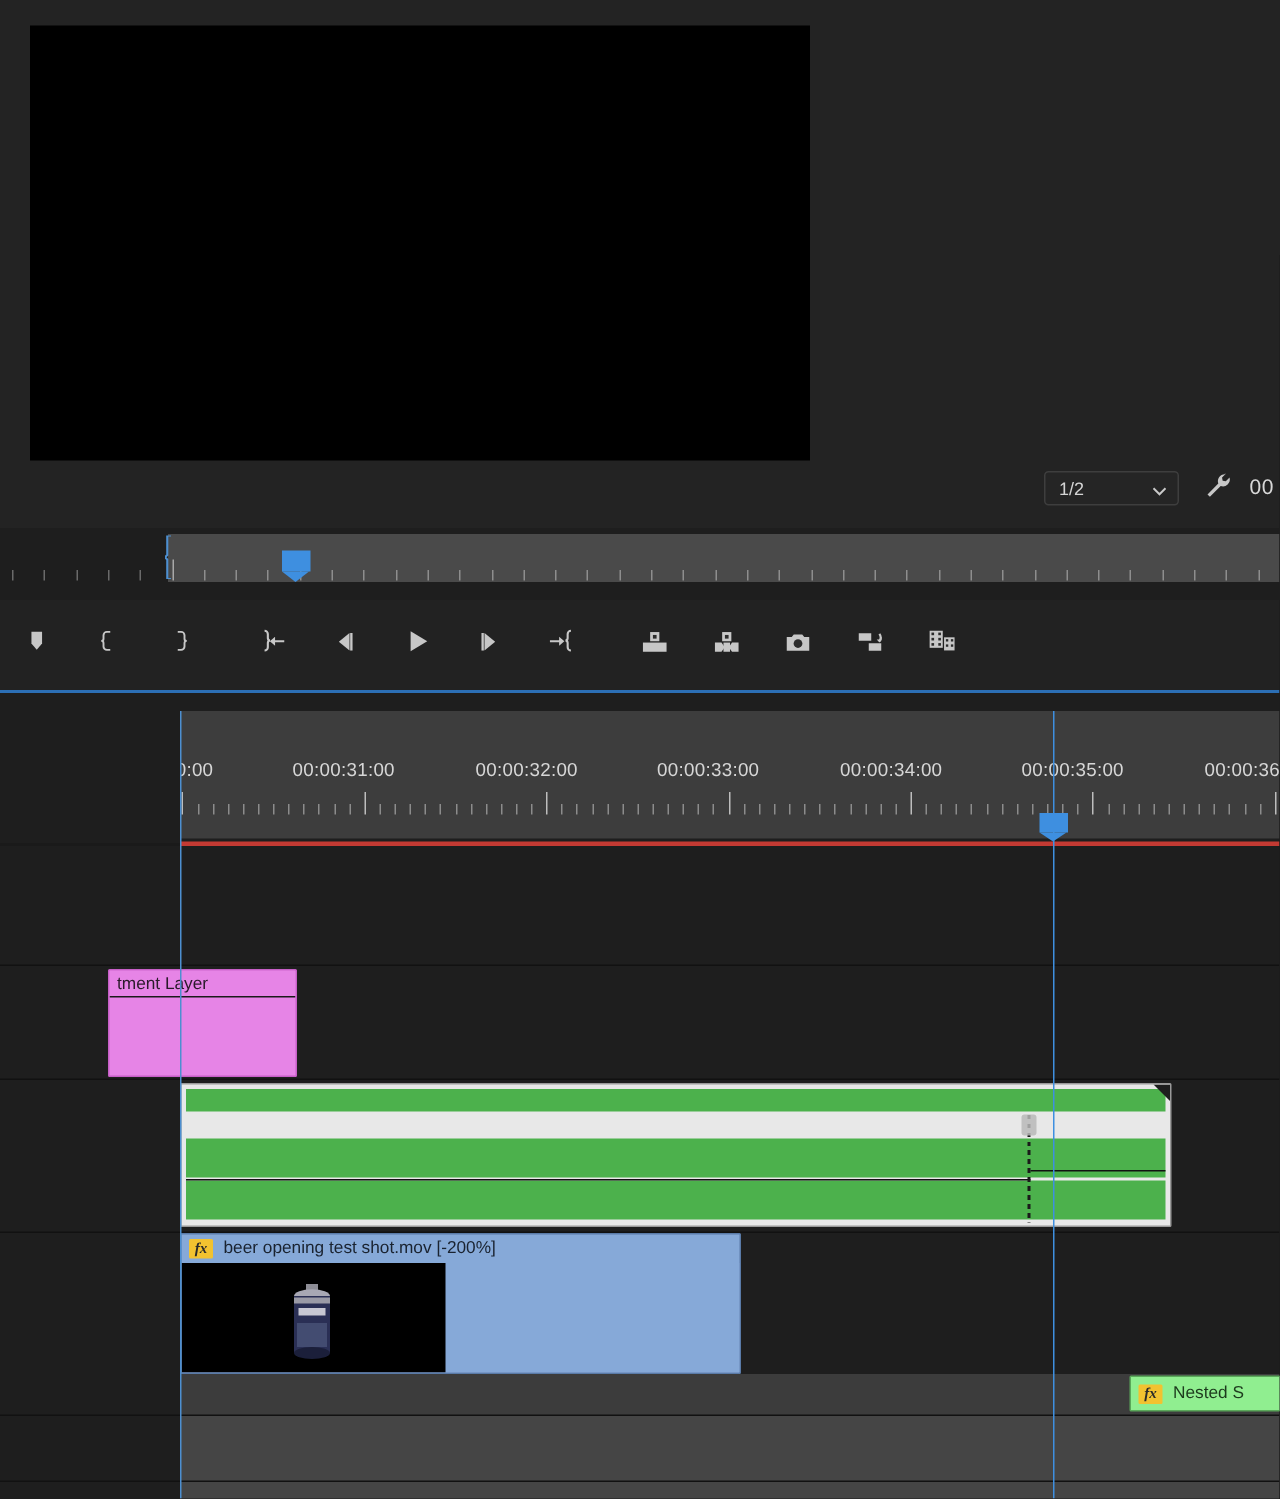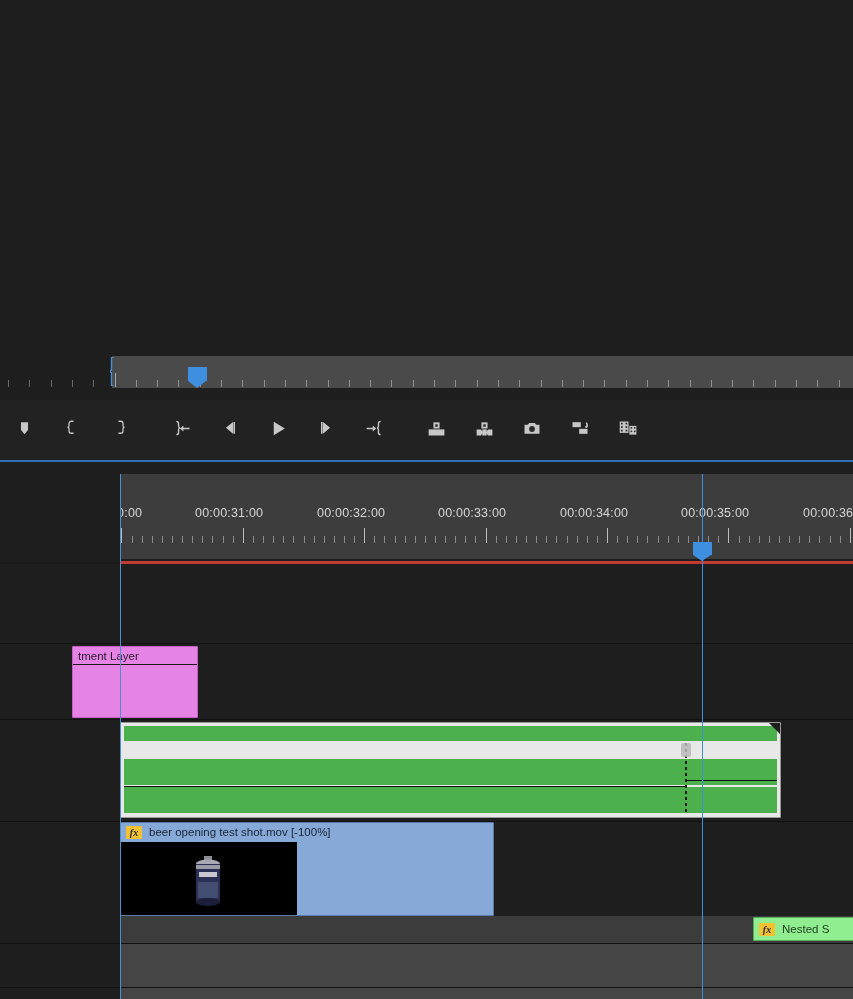--- a/index.html
+++ b/index.html
@@ -233,20 +233,42 @@
     position: absolute; width: 0; height: 0;
     border-top: 11px solid #1e1e1e;
     border-left: 11px solid transparent;
   }
 </style>
 </head>
 <body>
 
 <div id="app">
 
+  <div class="monitor-panel">
+    <div class="monitor-video"></div>
+
+    <div class="res-select">
+      <span>1/2</span>
+      <span class="chev">
+        <svg viewBox="0 0 10 10" width="10" height="10">
+            <path d="M1 3 L5 7 L9 3" stroke="#c9c9c9" stroke-width="1.3" fill="none"></path>
+          </svg>
+      </span>
+    </div>
+
+    <div class="wrench-btn">
+      <span>
+        <svg viewBox="0 0 20 20" width="20" height="20">
+          <path d="M14.5 2.2a4.6 4.6 0 0 0-4.3 6.2L3 15.6l1.6 1.6 7.2-7.2a4.6 4.6 0 0 0 5.9-5.6l-2.5 2.5-2.1-.4-.4-2.1 2.5-2.5a4.7 4.7 0 0 0-.7-.1z" fill="#c7c7c7"></path>
+        </svg>
+      </span>
+    </div>
+
+    <div class="monitor-tc">00</div>
+  </div>
 
   <div class="scrub-area">
     <div class="scrub-track-dark"></div>
     <div class="scrub-track-light"></div>
     <div class="scrub-ticks" id="scrub-ticks">
         <div class="scrub-tick" style="left: 8px; background: rgb(106, 106, 106);"></div>
         <div class="scrub-tick" style="left: 29px; background: rgb(106, 106, 106);"></div>
         <div class="scrub-tick" style="left: 51px; background: rgb(106, 106, 106);"></div>
         <div class="scrub-tick" style="left: 72px; background: rgb(106, 106, 106);"></div>
         <div class="scrub-tick" style="left: 93px; background: rgb(106, 106, 106);"></div>
@@ -528,21 +550,21 @@
               <div class="clip-corner" style="right:0;top:0"></div>
             </div>
           </div>
         </div>
         <div class="track-row" style="top: 362px; height: 104px;">
           <div class="track-head"></div>
           <div class="track-body video">
             <div class="clip clip-mov" style="left: 0px; width: 374px; top: 0px; height: 94px;">
               <div class="clip-name">
                 <span class="fx-badge">fx</span>
-                <span>beer opening test shot.mov [-100%]</span>
+                <span>beer opening test shot.mov [-200%]</span>
               </div>
               <div class="mov-thumb-strip">
                 <div class="mov-thumb">
                   <svg class="can" viewBox="0 0 34 52">
                     <rect x="13" y="0" width="8" height="5" fill="#8d8d96"></rect>
                     <ellipse cx="17" cy="8" rx="12" ry="4.5" fill="#a8a8b4"></ellipse>
                     <rect x="5" y="8" width="24" height="38" fill="#2a2f55"></rect>
                     <rect x="5" y="9" width="24" height="4" fill="#9a9aa6"></rect>
                     <rect x="8" y="16" width="18" height="5" fill="#c7c7d2"></rect>
                     <rect x="7" y="26" width="20" height="16" fill="#4a5478" opacity=".8"></rect>

